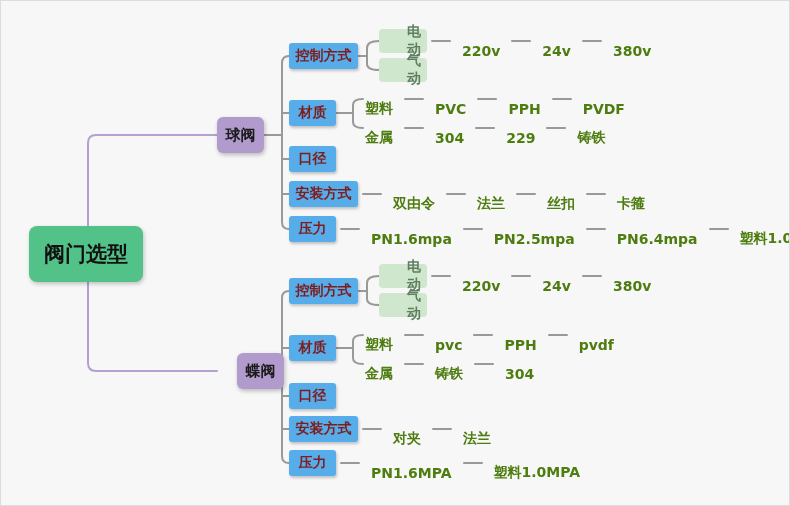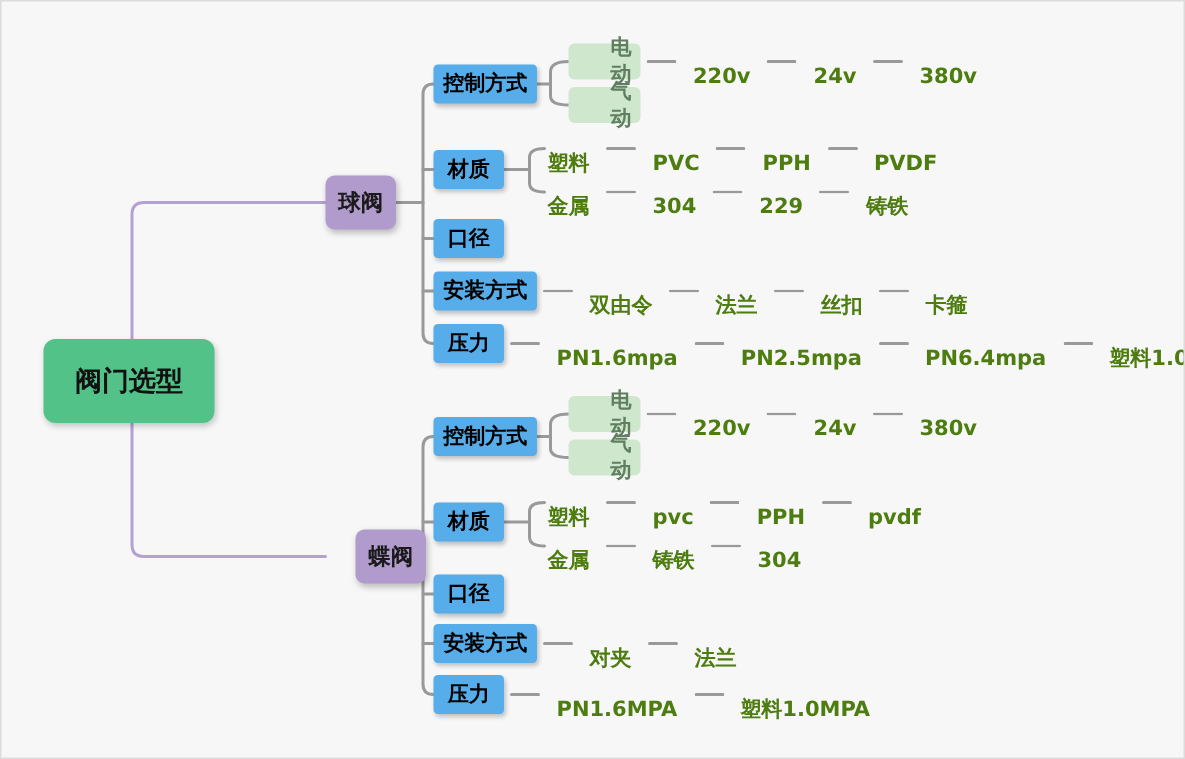--- a/index.html
+++ b/index.html
@@ -3,29 +3,29 @@
 <meta charset="utf-8">
 <style>
   html,body{margin:0;padding:0;background:#fff;font-family:"DejaVu Sans","Liberation Sans",sans-serif;}
   .canvas{
     position:relative;width:790px;height:506px;background:#f7f7f8;
     border:1px solid #dcdcdc;box-sizing:border-box;overflow:hidden;
   }
   .wires{position:absolute;left:0;top:0;width:790px;height:506px;}
   .node{position:absolute;display:flex;align-items:center;justify-content:center;box-sizing:border-box;}
   .node-root{
-    background:#53c289;color:#111;font-weight:bold;font-size:18px;
+    background:#53c289;color:#111;font-weight:bold;font-size:21px;
     border-radius:8px;box-shadow:1px 2px 4px rgba(0,0,0,.22);
   }
   .node-branch{
     background:#b19bcd;color:#1a1a1a;font-weight:bold;font-size:15px;
     border-radius:6px;box-shadow:1px 2px 4px rgba(0,0,0,.25);
   }
   .node-cat{
-    background:#57ade9;color:#000000;font-weight:bold;font-size:14px;
+    background:#57ade9;color:#7f1d1d;font-weight:bold;font-size:14px;
     border-radius:3px;box-shadow:1px 2px 3px rgba(0,0,0,.22);
   }
   .node-sub{
     background:#cfe7cd;color:#5f7f60;font-weight:bold;font-size:14px;
     border-radius:4px;
     padding-left:28px;
   }
   .row{position:absolute;height:20px;display:flex;align-items:center;gap:11px;white-space:nowrap;}
   .leaf{font-weight:bold;font-size:14px;color:#4d7c0f;margin-top:20px;}
   .dash{display:inline-block;width:20px;height:0;border-top:2px solid #999;border-radius:1px;}

